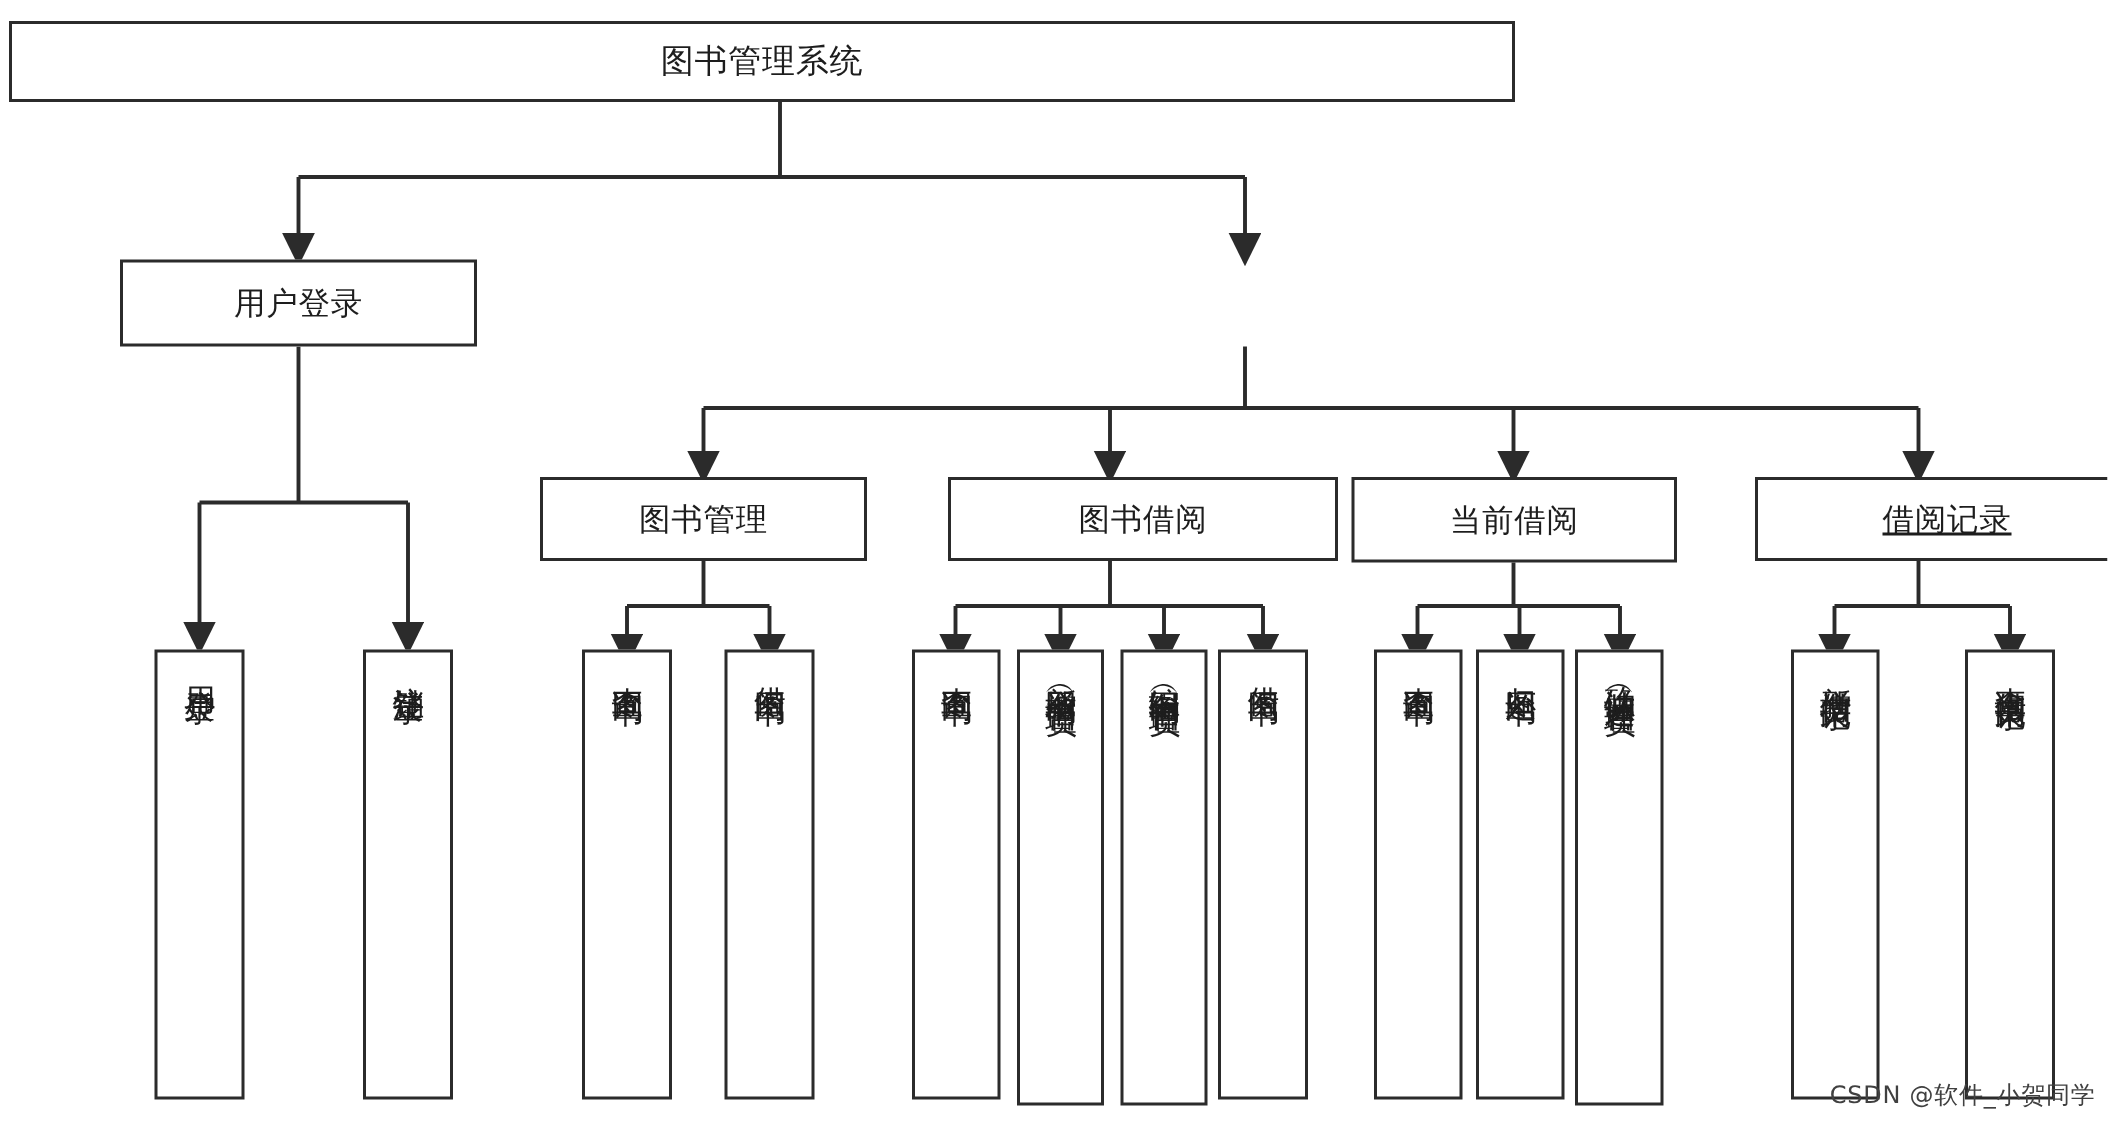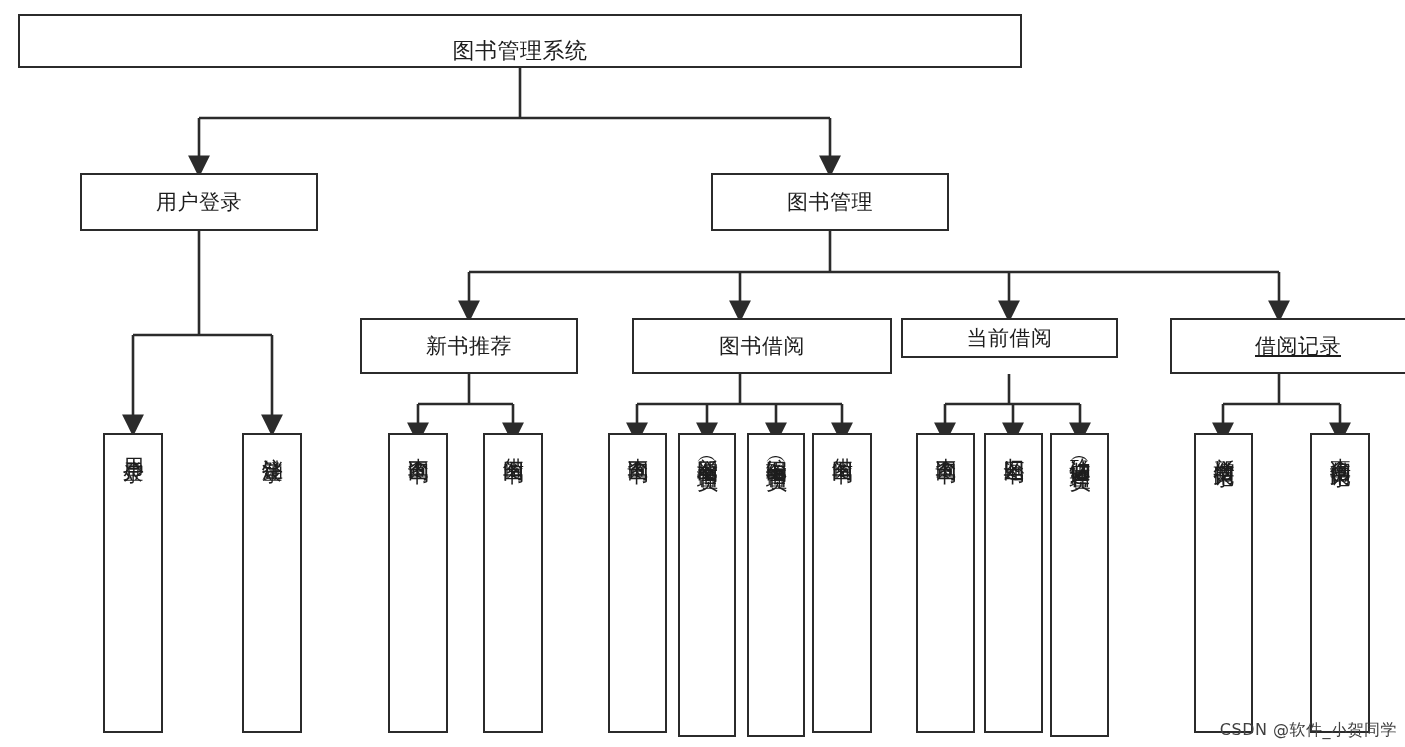--- a/index.html
+++ b/index.html
@@ -115,38 +115,35 @@
       <path d="M1013,404 L1013,425" marker-end="url(#arrow)"></path>
       <path d="M1080,404 L1080,425" marker-end="url(#arrow)"></path>
 
       <path d="M1279,374 L1279,404"></path>
       <path d="M1223,404 L1340,404"></path>
       <path d="M1223,404 L1223,425" marker-end="url(#arrow)"></path>
       <path d="M1340,404 L1340,425" marker-end="url(#arrow)"></path>
     </g>
   </svg>
 
-  <div class="node horizontal root" style="left:18px; top:14px; width:1004px; height:54px;align-items:flex-end;">
+  <div class="node horizontal root" style="left:6px; top:14px; width:1004px; height:54px;">
     <span>图书管理系统</span>
   </div>
 
   <div class="node horizontal" style="left:80px; top:173px; width:238px; height:58px;">
     <span>用户登录</span>
   </div>
-  <div class="node horizontal" style="left:711px; top:173px; width:238px; height:58px;">
-    <span>图书管理</span>
-  </div>
 
   <div class="node horizontal" style="left:360px; top:318px; width:218px; height:56px;">
-    <span>新书推荐</span>
+    <span>图书管理</span>
   </div>
   <div class="node horizontal" style="left:632px; top:318px; width:260px; height:56px;">
     <span>图书借阅</span>
   </div>
-  <div class="node horizontal" style="left:901px; top:318px; width:217px; height:40px;">
+  <div class="node horizontal" style="left:901px; top:318px; width:217px; height:57px;">
     <span>当前借阅</span>
   </div>
   <div class="node horizontal" style="left:1170px; top:318px; width:256px; height:56px;text-decoration:underline;">
     <span>借阅记录</span>
   </div>
 
   <div class="node vertical" style="left:103px; top:433px; width:60px; height:300px;">
     <span class="vtext">用户登录</span>
   </div>
   <div class="node vertical" style="left:242px; top:433px; width:60px; height:300px;">

